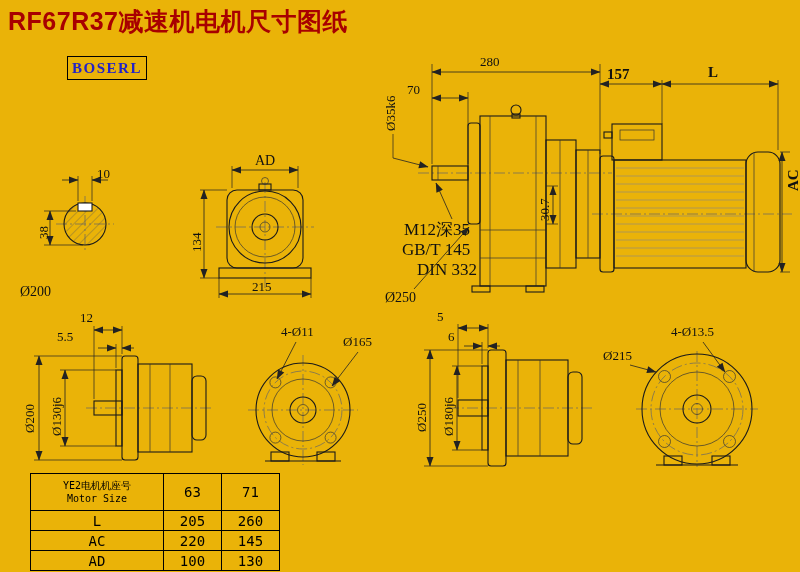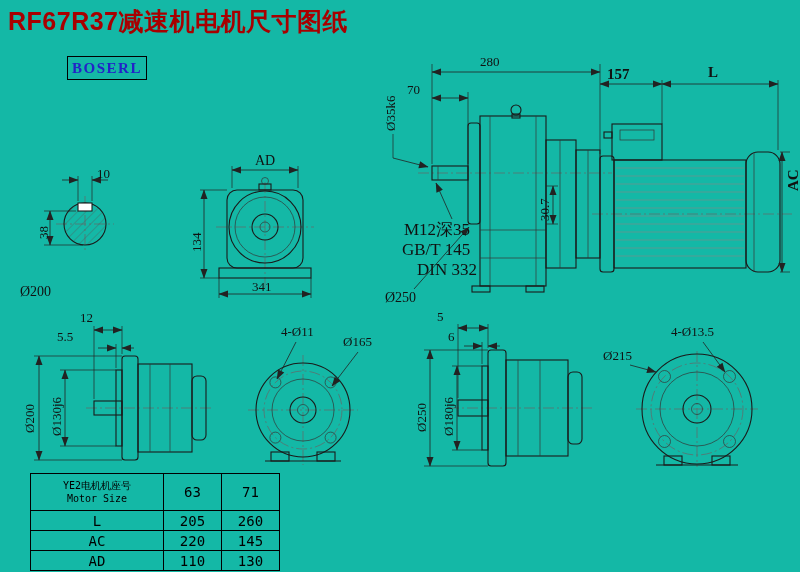--- a/index.html
+++ b/index.html
@@ -1,16 +1,16 @@
 <!DOCTYPE html>
 <html><head>
 <meta charset="utf-8">
 <style>
   html,body{margin:0;padding:0;background:#fff;}
-  #page{position:relative;width:800px;height:572px;background:#14b8a6;overflow:hidden;
+  #page{position:relative;width:800px;height:572px;background:#eab308;overflow:hidden;
         font-family:"Liberation Serif",serif;color:#111;}
   #title{position:absolute;left:8px;top:5px;font-family:"Liberation Sans",sans-serif;
          font-weight:bold;font-size:25px;color:#a80000;letter-spacing:.5px;white-space:nowrap;}
   #brand{position:absolute;left:67px;top:56px;width:78px;height:22px;border:1.6px solid #000;
          display:flex;align-items:center;justify-content:center;color:#2323c8;font-weight:bold;
          font-size:15px;letter-spacing:1.5px;font-family:"Liberation Serif",serif;}
   .lbl{position:absolute;font-size:13px;line-height:1;white-space:nowrap;color:#111;}
   .big{font-size:14px;}
   .cjk{font-size:17px;}
   .b{font-weight:bold;font-size:15px;}
@@ -233,21 +233,21 @@
 
   <div id="title">RF67R37减速机电机尺寸图纸</div>
   <div id="brand">BOSERL</div>
 
   <div class="lbl" style="left:97px;top:167px">10</div>
   <div class="lbl rot" style="left:37px;top:239px">38</div>
   <div class="lbl big" style="left:20px;top:285px">Ø200</div>
 
   <div class="lbl big" style="left:255px;top:154px">AD</div>
   <div class="lbl rot" style="left:190px;top:252px">134</div>
-  <div class="lbl" style="left:252px;top:280px">341</div>
+  <div class="lbl" style="left:252px;top:280px">215</div>
 
   <div class="lbl" style="left:480px;top:55px">280</div>
   <div class="lbl" style="left:407px;top:83px">70</div>
   <div class="lbl rot" style="left:384px;top:131px">Ø35k6</div>
   <div class="lbl cjk" style="left:404px;top:221px">M12深35</div>
   <div class="lbl cjk" style="left:402px;top:241px">GB/T 145</div>
   <div class="lbl cjk" style="left:417px;top:261px">DIN 332</div>
   <div class="lbl rot" style="left:538px;top:221px">30.7</div>
   <div class="lbl big" style="left:385px;top:291px">Ø250</div>
   <div class="lbl b" style="left:607px;top:67px">157</div>
@@ -285,19 +285,19 @@
       <td class="c2">205</td>
       <td class="c3">260</td>
     </tr>
     <tr class="dr">
       <td class="c1">AC</td>
       <td class="c2">220</td>
       <td class="c3">145</td>
     </tr>
     <tr class="dr">
       <td class="c1">AD</td>
-      <td class="c2">110</td>
+      <td class="c2">100</td>
       <td class="c3">130</td>
     </tr>
   </tbody>
     </table>
 
 </div>
 
 </body></html>

